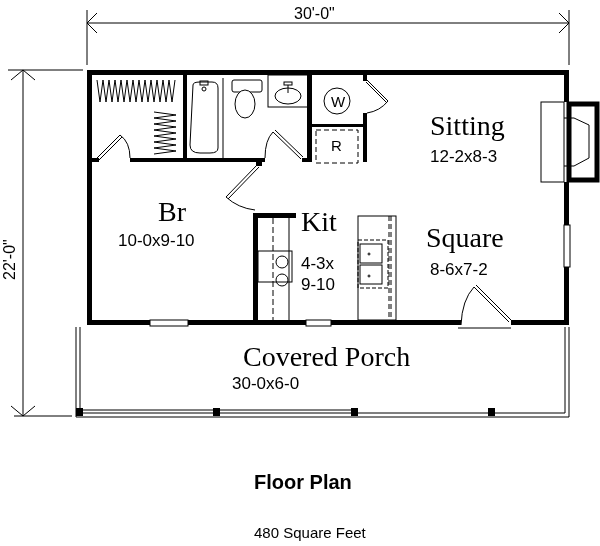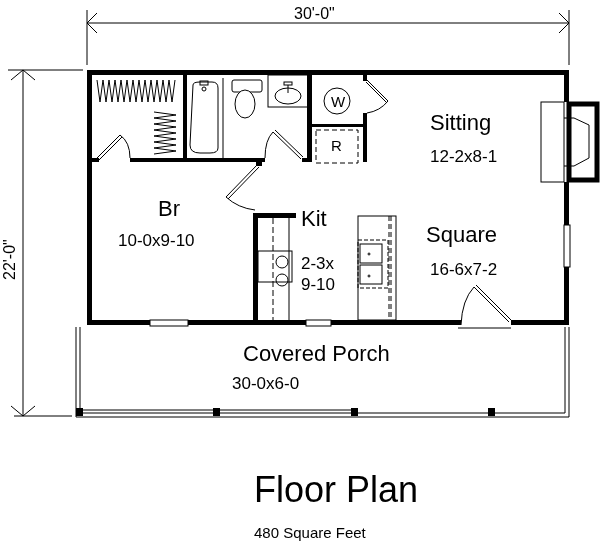--- a/index.html
+++ b/index.html
@@ -1,22 +1,22 @@
 <!DOCTYPE html>
 <html><head>
   <meta charset="utf-8">
   <style>
     html, body { margin: 0; padding: 0; background: #ffffff; }
     body { width: 600px; height: 546px; position: relative; overflow: hidden; font-family: "Liberation Sans", sans-serif; color: #000; }
     svg { position: absolute; left: 0; top: 0; }
     .lbl { position: absolute; white-space: nowrap; font-family: "Liberation Sans", sans-serif; color: #000; line-height: 1; }
-    .room-name { font-size: 22px; }
+    .room-name { font-size: 28px; font-family: Liberation Serif, serif; }
     .room-dim { font-size: 17px; }
     .dim-text { font-size: 16px; }
-    .title { font-size: 36px; }
+    .title { font-size: 20px; font-weight: bold; }
     .subtitle { font-size: 15px; }
     .fixture-letter { font-size: 15px; }
   </style>
 </head>
 <body>
 
 <svg width="600" height="546" viewBox="0 0 600 546">
 
   <g stroke="#000" stroke-width="1" fill="none">
     <line x1="87" y1="23" x2="569" y2="23"></line>
@@ -172,29 +172,29 @@
   </g>
 </svg>
 
 <div class="lbl dim-text" style="left:294px; top:6px;">30'-0"</div>
 <div class="lbl dim-text" style="left:2px; top:228px; transform: rotate(-90deg); transform-origin: left top; top:280px;">22'-0"</div>
 
 <div class="lbl fixture-letter" style="left:331px; top:94px;">W</div>
 <div class="lbl fixture-letter" style="left:331px; top:138px;">R</div>
 
 <div class="lbl room-name" style="left:430px; top:112px;">Sitting</div>
-<div class="lbl room-dim" style="left:430px; top:148px;">12-2x8-1</div>
+<div class="lbl room-dim" style="left:430px; top:148px;">12-2x8-3</div>
 
 <div class="lbl room-name" style="left:158px; top:198px;">Br</div>
 <div class="lbl room-dim" style="left:118px; top:232px;">10-0x9-10</div>
 
 <div class="lbl room-name" style="left:301px; top:208px;">Kit</div>
-<div class="lbl room-dim" style="left:301px; top:255px;">2-3x</div>
+<div class="lbl room-dim" style="left:301px; top:255px;">4-3x</div>
 <div class="lbl room-dim" style="left:301px; top:276px;">9-10</div>
 
 <div class="lbl room-name" style="left:426px; top:224px;">Square</div>
-<div class="lbl room-dim" style="left:430px; top:261px;">16-6x7-2</div>
+<div class="lbl room-dim" style="left:430px; top:261px;">8-6x7-2</div>
 
 <div class="lbl room-name" style="left:232px; top:343px;margin-left:11px;">Covered Porch</div>
 <div class="lbl room-dim" style="left:232px; top:375px;">30-0x6-0</div>
 
 <div class="lbl title" style="left:254px; top:472px;">Floor Plan</div>
 <div class="lbl subtitle" style="left:254px; top:525px;">480 Square Feet</div>
 
 </body></html>

